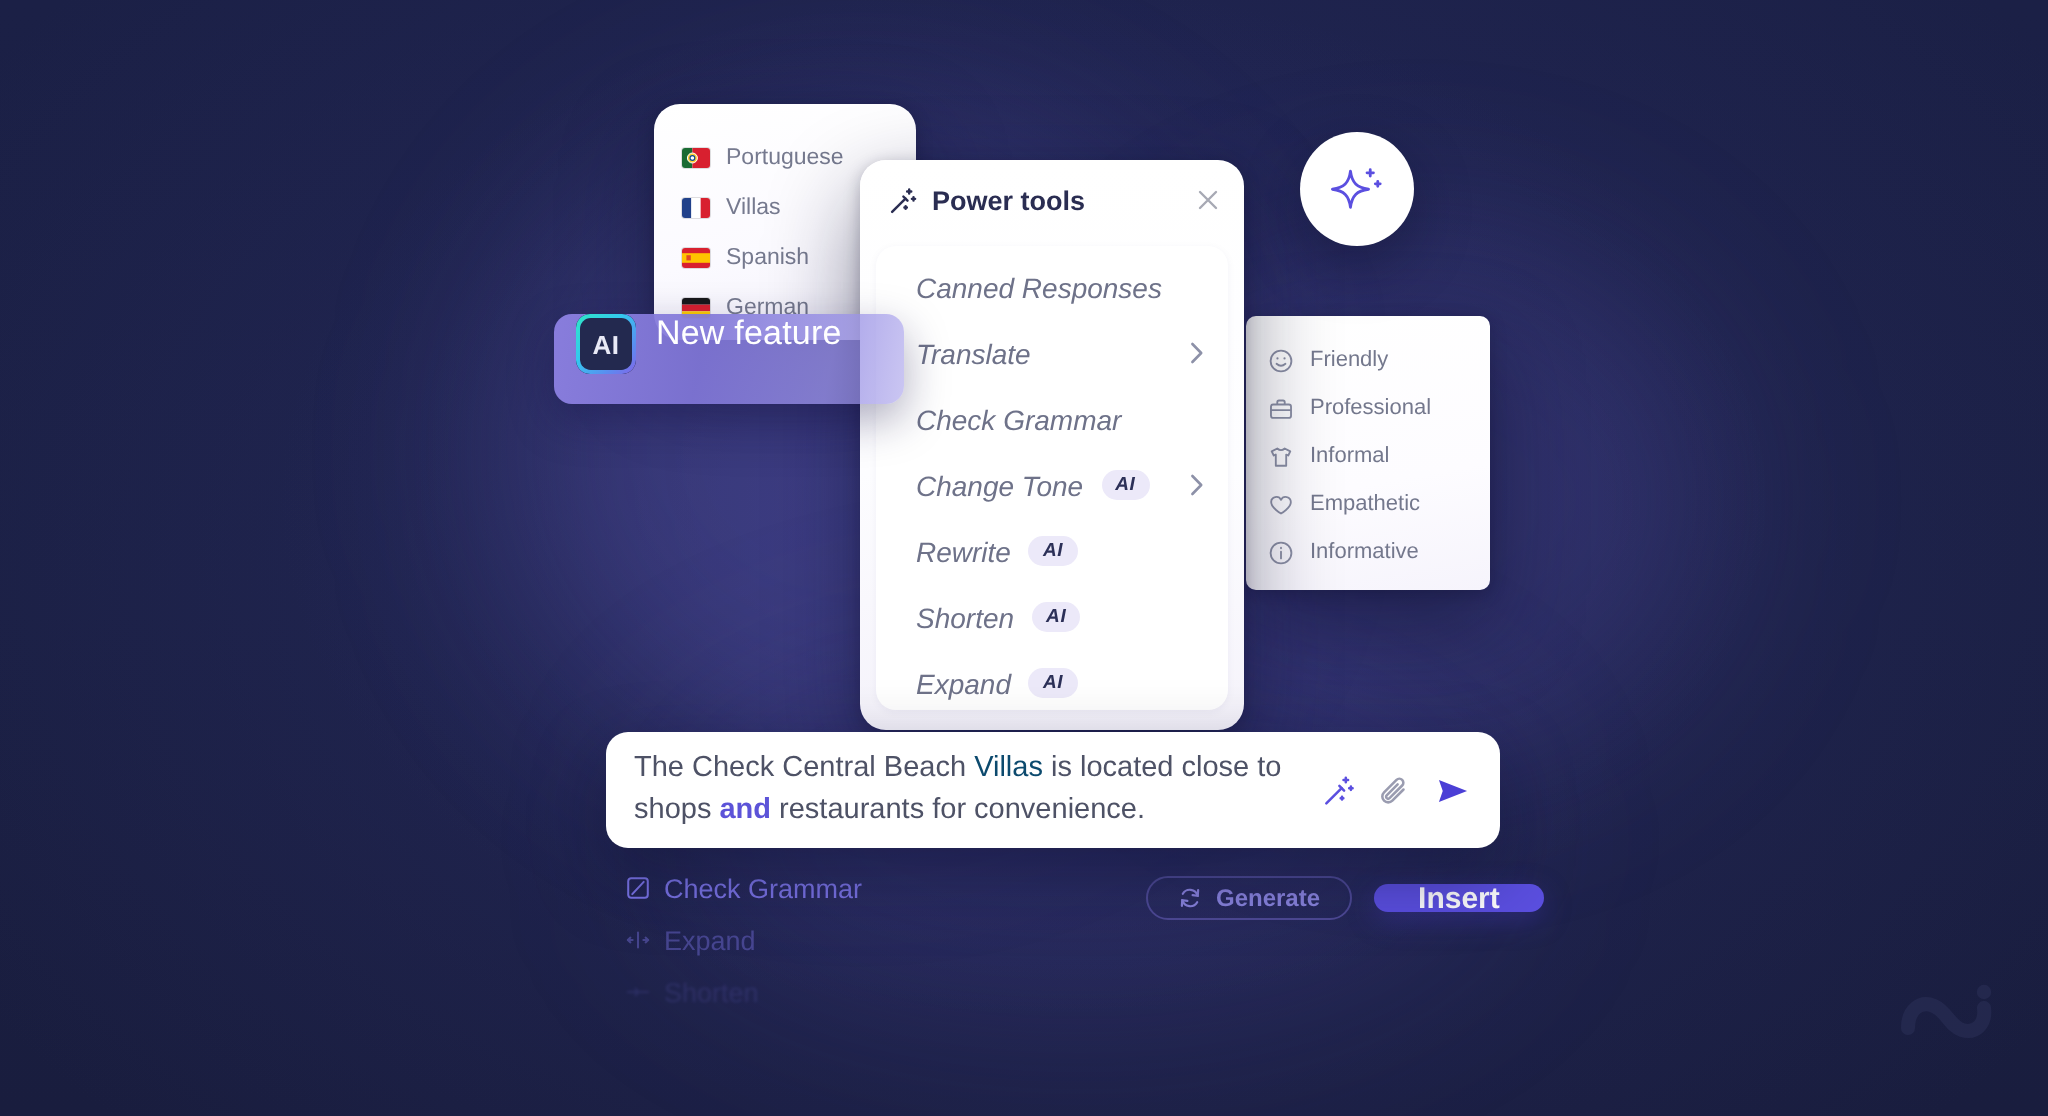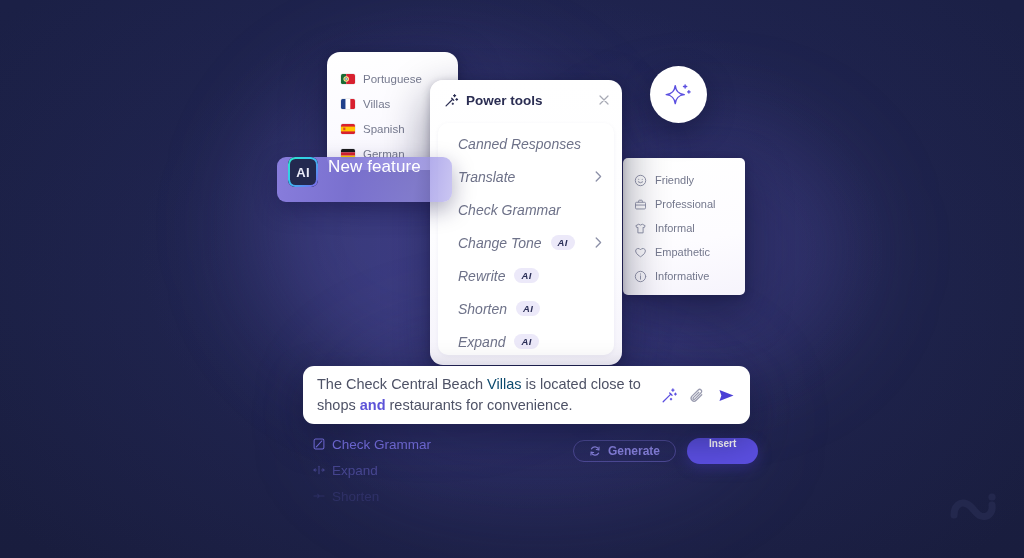--- a/index.html
+++ b/index.html
@@ -251,28 +251,28 @@
     padding: 0 15px;
     border-radius: 13px;
     border: 1.2px solid #4e4a96;
     color: #8a84e0;
     font-size: 12px;
     font-weight: bold;
     background: transparent;
     text-align: center;
   }
   #insert-button {
-    height: 26px;
+    height: 14px;
     padding: 0 22px;
     border-radius: 13px;
     background: #5b4fe0;
     color: #ffffff;
-    font-size: 10px;
+    font-size: 15px;
     font-weight: bold;
-    display: flex; align-items: flex-start; justify-content: center;
+    display: flex; align-items: center; justify-content: center;
     box-shadow: 0 4px 14px rgba(70,60,190,0.40);
   }
 
   
   #watermark {
     position: absolute;
     right: 26px; bottom: 24px;
     opacity: .30;
     z-index: 2;
   }

